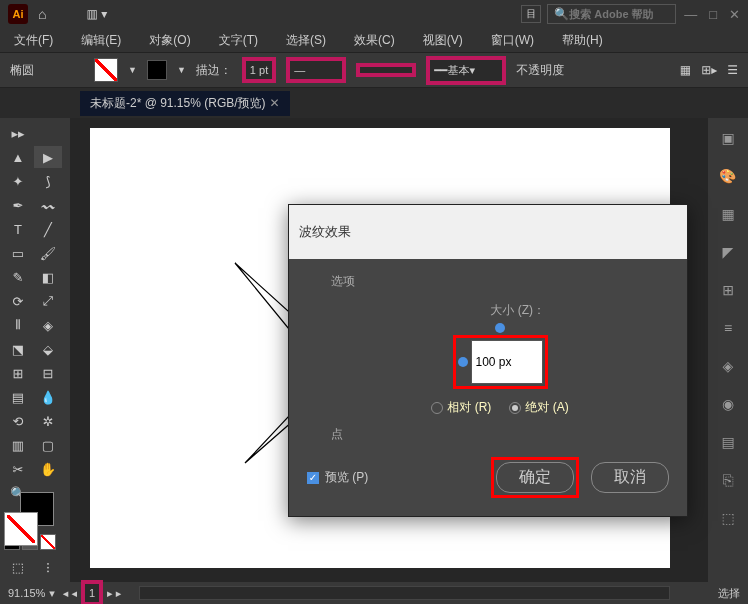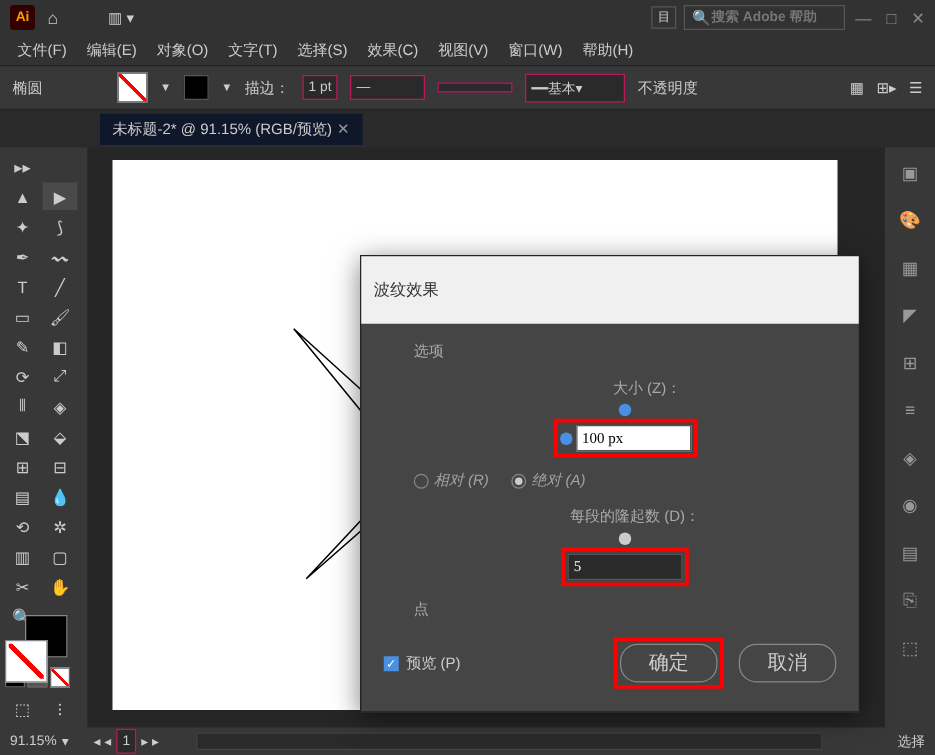--- a/index.html
+++ b/index.html
@@ -5,63 +5,63 @@
 *{margin:0;padding:0;box-sizing:border-box;font-family:"Microsoft YaHei",Arial,sans-serif;}
 body{width:748px;height:604px;background:#323232;color:#ccc;font-size:12px;overflow:hidden;position:relative;}
 .title-bar{height:28px;background:#323232;display:flex;align-items:center;padding:0 8px;}
 .ai-logo{width:20px;height:20px;background:#330000;color:#ff9a00;display:flex;align-items:center;justify-content:center;font-weight:bold;font-size:11px;border-radius:3px;}
 .home-icon{margin-left:10px;color:#ccc;font-size:14px;}
 .layout-icon{margin-left:40px;color:#ccc;display:flex;align-items:center;}
 .spacer{flex:1;}
 .search-box{display:flex;align-items:center;border:1px solid #555;padding:2px 6px;margin-right:8px;}
 .search-box input{background:transparent;border:none;color:#888;font-size:11px;width:100px;outline:none;font-weight:bold;}
 .win-controls{display:flex;gap:12px;color:#888;font-size:13px;}
-.menu-bar{height:24px;background:#323232;display:flex;align-items:center;padding:0 8px;gap:4px;}
+.menu-bar{height:24px;background:#323232;display:flex;align-items:center;padding:0 8px;gap:16px;}
 .menu-item{padding:2px 6px;color:#ccc;cursor:pointer;}
 .options-bar{height:36px;background:#383838;border-top:1px solid #222;border-bottom:1px solid #222;display:flex;align-items:center;padding:0 10px;gap:10px;}
 .shape-label{color:#ccc;}
 .swatch{width:24px;height:24px;border:1px solid #555;}
 .swatch.nofill{background:#fff;position:relative;}
 .swatch.nofill::after{content:"";position:absolute;left:0;top:0;right:0;bottom:0;background:linear-gradient(to top right,transparent 45%,red 45%,red 55%,transparent 55%);}
 .swatch.black{background:#000;}
-.dropdown{background:#2a2a2a;border:1px solid #be185d;padding:3px 4px;font-size:11px;color:#ccc;}
+.dropdown{background:#2a2a2a;border:4px solid #be185d;padding:3px 4px;font-size:11px;color:#ccc;}
 .doc-tab-bar{height:30px;background:#2a2a2a;display:flex;align-items:center;}
 .doc-tab{padding:4px 10px;background:#0f172a;color:#ccc;display:flex;align-items:center;gap:4px;margin-left:80px;}
 .close-x{color:#999;cursor:pointer;}
 .workspace{position:absolute;left:0;top:118px;right:0;bottom:22px;display:flex;background:#262626;}
 .toolbar{width:70px;background:#383838;display:flex;flex-direction:column;padding:4px;gap:2px;}
 .tool-row{display:flex;gap:2px;}
 .tool{width:28px;height:22px;display:flex;align-items:center;justify-content:center;color:#ccc;font-size:13px;cursor:pointer;}
 .tool.sel{background:#4a4a4a;}
 .color-ctrl{margin-top:6px;width:50px;height:50px;position:relative;}
 .fg-sw{position:absolute;left:0;top:0;width:34px;height:34px;background:#fff;border:1px solid #888;}
 .fg-sw::after{content:"";position:absolute;left:2px;top:2px;right:2px;bottom:2px;background:linear-gradient(to top right,transparent 45%,red 45%,red 55%,transparent 55%);}
 .bg-sw{position:absolute;right:0;bottom:0;width:34px;height:34px;background:#000;border:1px solid #888;}
 .canvas-area{flex:1;background:#262626;position:relative;overflow:hidden;}
 .artboard{position:absolute;left:20px;top:10px;width:580px;height:440px;background:#fff;}
 .zigzag{position:absolute;left:135px;top:125px;}
 .panels{width:40px;background:#383838;display:flex;flex-direction:column;align-items:center;gap:18px;padding-top:10px;}
 .panel-ico{width:22px;height:20px;color:#999;display:flex;align-items:center;justify-content:center;font-size:14px;cursor:pointer;}
-.status-bar{position:absolute;left:0;right:0;bottom:0;height:22px;background:#383838;display:flex;align-items:center;padding:0 8px;gap:20px;color:#ccc;font-size:11px;}
+.status-bar{position:absolute;left:0;right:0;bottom:0;height:22px;background:#383838;display:flex;align-items:center;padding:0 8px;gap:8px;color:#ccc;font-size:11px;}
 .status-item{display:flex;align-items:center;gap:4px;}
 .h-scroll{height:14px;background:#2a2a2a;border:1px solid #444;flex:1;margin-left:10px;margin-right:40px;}
 
 .dialog{position:absolute;left:288px;top:204px;width:400px;background:#454545;border:1px solid #222;box-shadow:0 4px 20px rgba(0,0,0,0.5);}
 .dlg-title{background:#f0f0f0;color:#333;padding:18px 10px;font-size:13px;}
 .dlg-body{padding:14px 18px 18px;}
 .fieldset{border:none;margin-bottom:10px;margin-left:24px;}
 .fs-label{color:#aaa;font-size:12px;margin-bottom:12px;display:block;}
 .field-row{display:flex;align-items:center;margin-bottom:10px;gap:8px;flex-direction:column;}
 .field-label{color:#aaa;text-align:right;}
 .slider-track{height:2px;background:#888;flex:1;position:relative;}
 .slider-thumb{position:absolute;width:10px;height:10px;background:#4a90e2;border-radius:50%;top:-4px;}
 .hl-red{border:3px solid red;}
-.text-input{background:#2a2a2a;color:#fff;border:1px solid #555;padding:2px 4px;font-size:12px;width:92px;font-family:Liberation Serif, serif;}
+.text-input{background:#2a2a2a;color:#fff;border:1px solid #555;padding:14px 4px;font-size:12px;width:72px;}
 .text-input.lit{background:#fff;color:#000;}
-.radio-row{display:flex;justify-content:flex-start;gap:18px;color:#a3a3a3;font-style:italic;}
+.radio-row{display:flex;justify-content:center;gap:18px;color:#fef9c3;}
 .radio{display:flex;align-items:center;gap:4px;cursor:pointer;}
 .radio-circ{width:12px;height:12px;border:1px solid #888;border-radius:50%;display:inline-block;position:relative;}
 .radio-circ.on::after{content:"";position:absolute;left:2px;top:2px;width:6px;height:6px;background:#ccc;border-radius:50%;}
 .dlg-btns{display:flex;justify-content:flex-end;align-items:center;gap:12px;margin-top:14px;}
 .chk{display:flex;align-items:center;gap:6px;margin-right:auto;}
 .chkbox{width:12px;height:12px;background:#4a90e2;display:inline-flex;align-items:center;justify-content:center;color:#fff;font-size:10px;}
 .btn{border:1px solid #888;background:transparent;color:#ccc;padding:4px 22px;border-radius:14px;cursor:pointer;font-size:16px;}
 .mini-swatches{display:flex;gap:2px;margin-top:6px;}
 .mini-sw{width:16px;height:16px;border:1px solid #666;}
 </style>
@@ -252,27 +252,20 @@
       <div class="radio-row">
         <label class="radio">
             <span class="radio-circ"></span>
             <span>相对 (R)</span>
           </label>
         <label class="radio">
             <span class="radio-circ on"></span>
             <span>绝对 (A)</span>
           </label>
       </div>
-      <div class="field-row" style="margin-top:12px;">
-        <span class="field-label" style="width:120px;">每段的隆起数 (D)：</span>
-        <div class="slider-track" style="flex:1;">
-            <div class="slider-thumb" style="left:-5px;background:#ccc;"></div>
-          </div>
-        <span class="hl-red" style="padding:2px;"><input class="text-input" value="5" style=""></span>
-      </div>
     </div>
     <div class="fieldset">
       <span class="fs-label">点</span>
     </div>
     <div class="dlg-btns">
       <label class="chk">
           <span class="chkbox">✓</span>
           <span>预览 (P)</span>
         </label>
       <span class="hl-red" style="padding:2px;"><button class="btn">确定</button></span>

